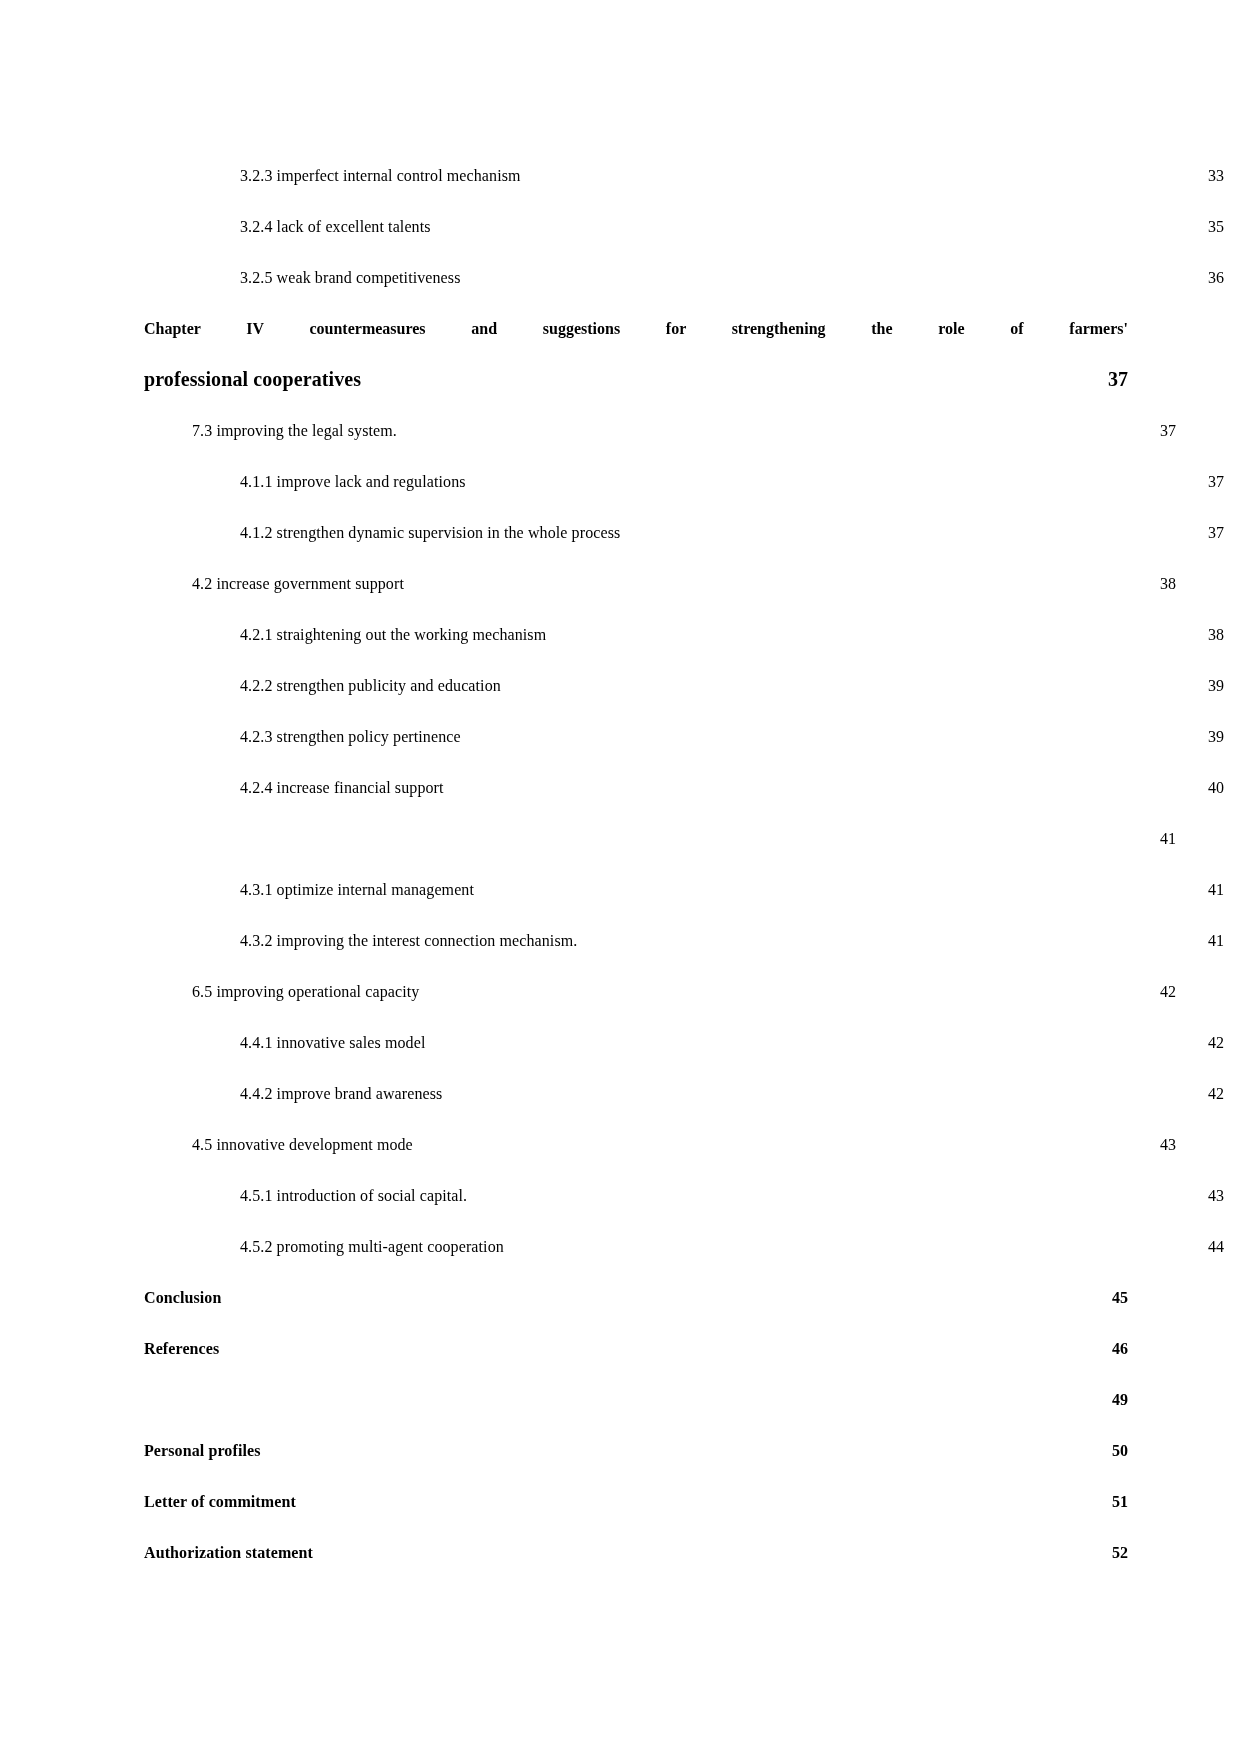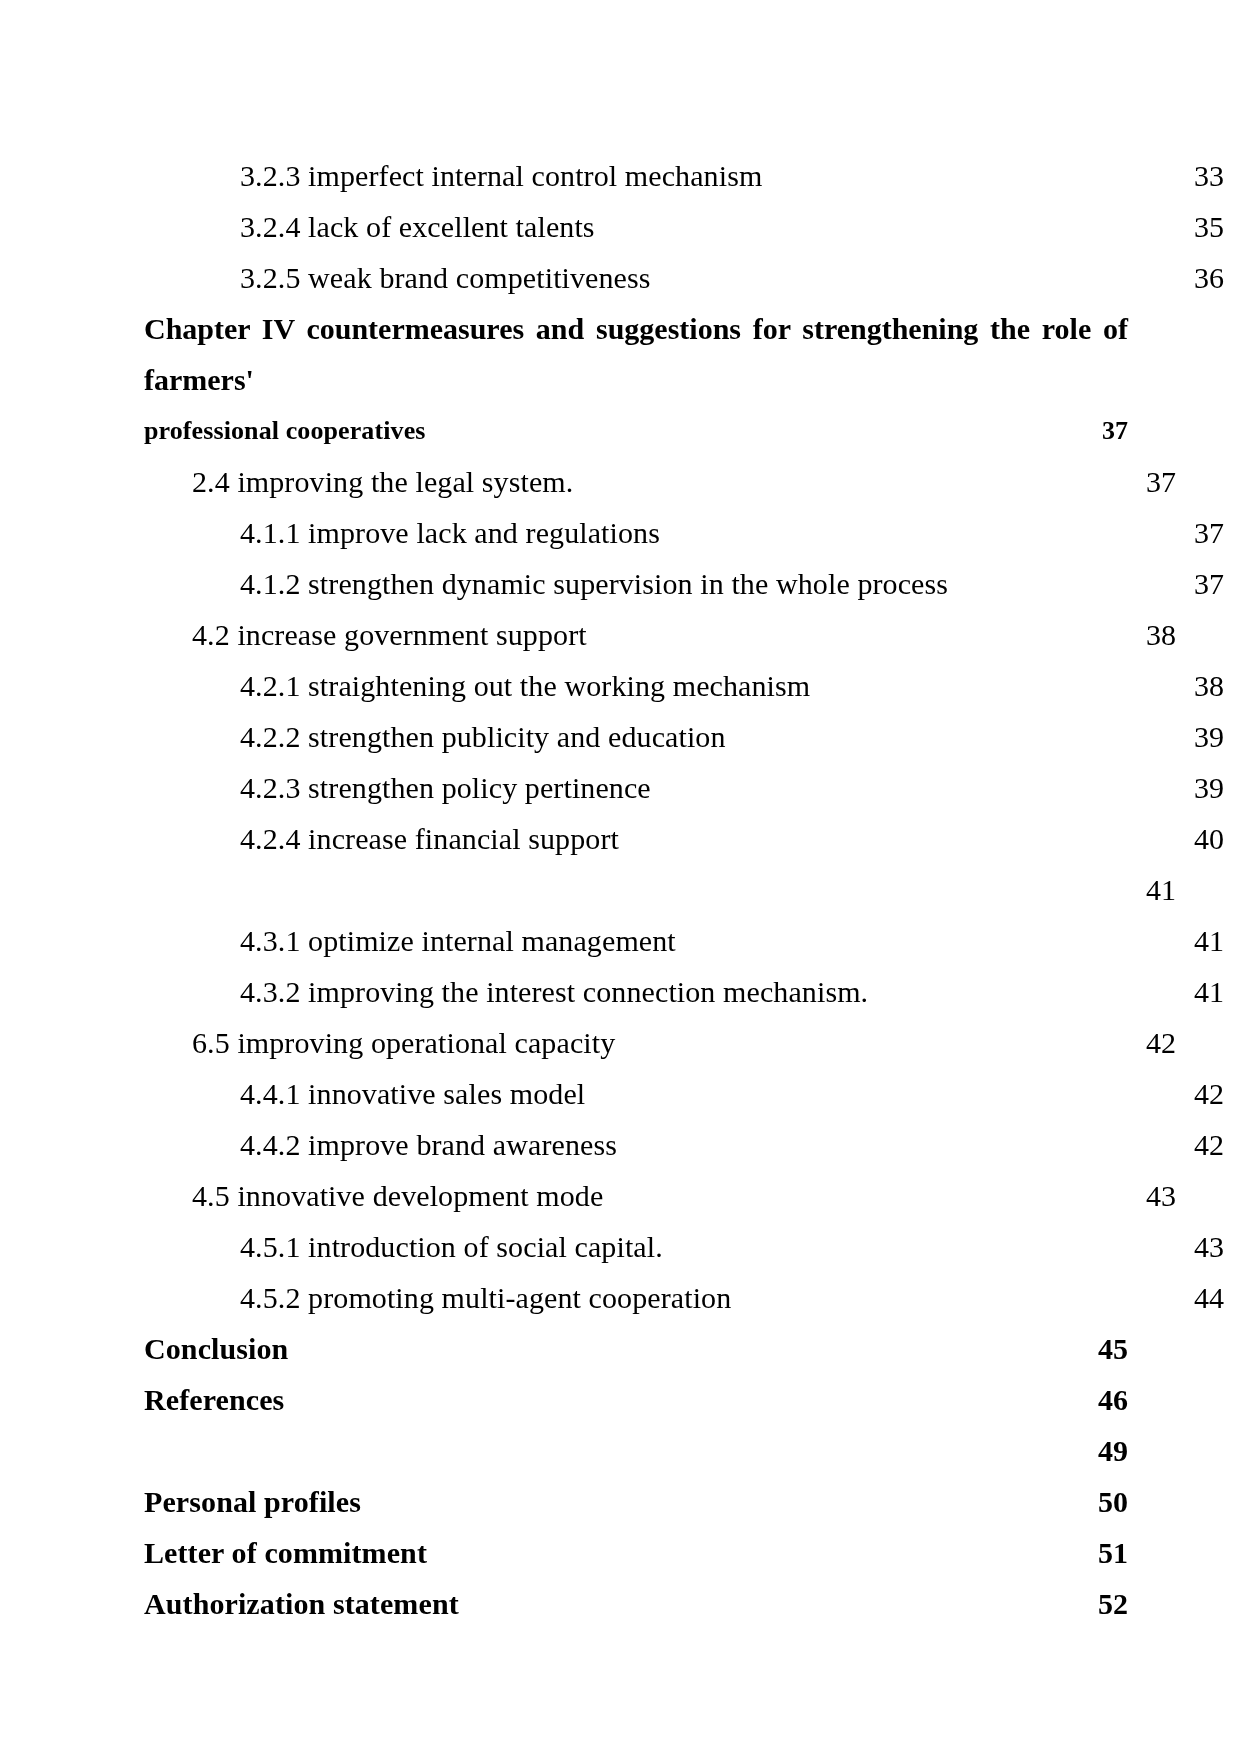--- a/index.html
+++ b/index.html
@@ -25,21 +25,21 @@
   }
 
   #toc {
     width: 100%;
   }
 
   .toc-row {
     display: flex;
     align-items: baseline;
     width: 100%;
-    font-size: 30px;
+    font-size: 16px;
     line-height: 51px;
     white-space: nowrap;
     overflow: hidden;
   }
 
   .toc-row.bold .toc-title,
   .toc-row.bold .toc-page,
   .toc-row.bold .toc-leader {
     font-weight: bold;
   }
@@ -85,21 +85,21 @@
     overflow: visible;
   }
   .toc-row.wrap-head .head-text {
     font-weight: bold;
   }
   .wrap-head-second {
     display: flex;
     align-items: baseline;
     width: 100%;
     white-space: nowrap;
-    font-size: 26px;
+    font-size: 20px;
     line-height: 51px;
     font-weight: bold;
     overflow: hidden;
   }
 </style>
 </head>
 <body>
 
 <div id="page">
   <div id="toc">
@@ -118,21 +118,21 @@
         <span class="toc-leader"></span>
         <span class="toc-page">36</span>
       </div>
       <div class="toc-row wrap-head lvl0"><span class="head-text">Chapter IV countermeasures and suggestions for strengthening the role of farmers'</span></div>
       <div class="wrap-head-second lvl0">
         <span class="toc-title">professional cooperatives</span>
         <span class="toc-leader"></span>
         <span class="toc-page">37</span>
       </div>
       <div class="toc-row lvl1">
-        <span class="toc-title">2.4 improving the legal system.</span>
+        <span class="toc-title">7.3 improving the legal system.</span>
         <span class="toc-leader"></span>
         <span class="toc-page">37</span>
       </div>
       <div class="toc-row lvl2">
         <span class="toc-title">4.1.1 improve lack and regulations</span>
         <span class="toc-leader"></span>
         <span class="toc-page">37</span>
       </div>
       <div class="toc-row lvl2">
         <span class="toc-title">4.1.2 strengthen dynamic supervision in the whole process</span>

